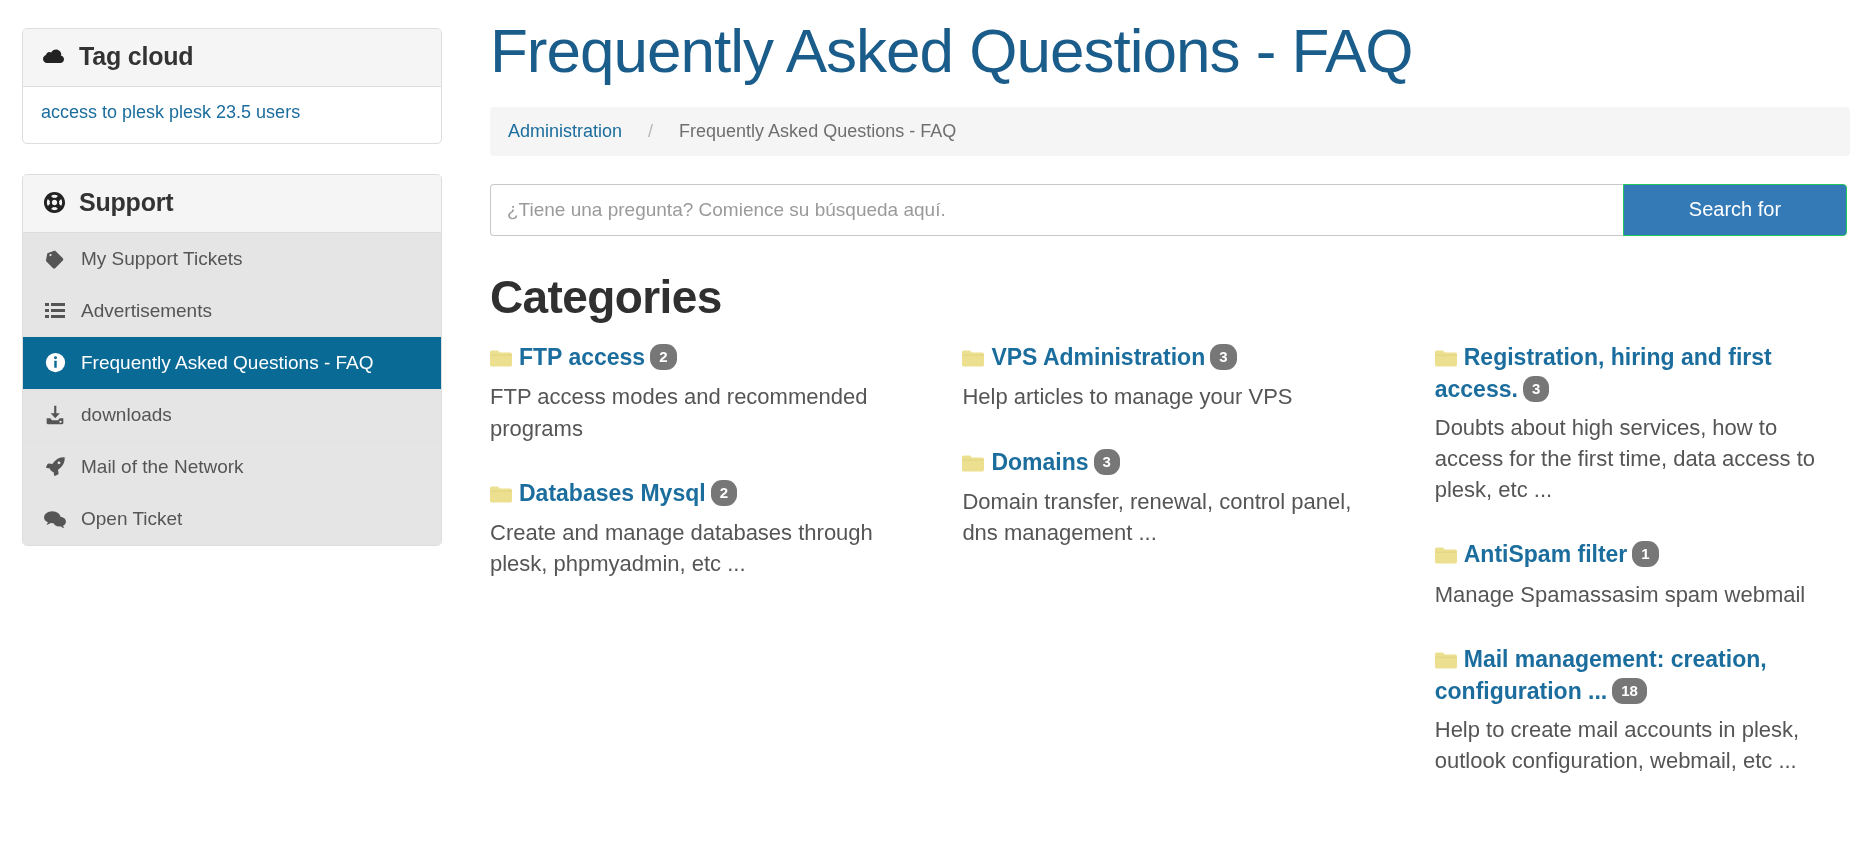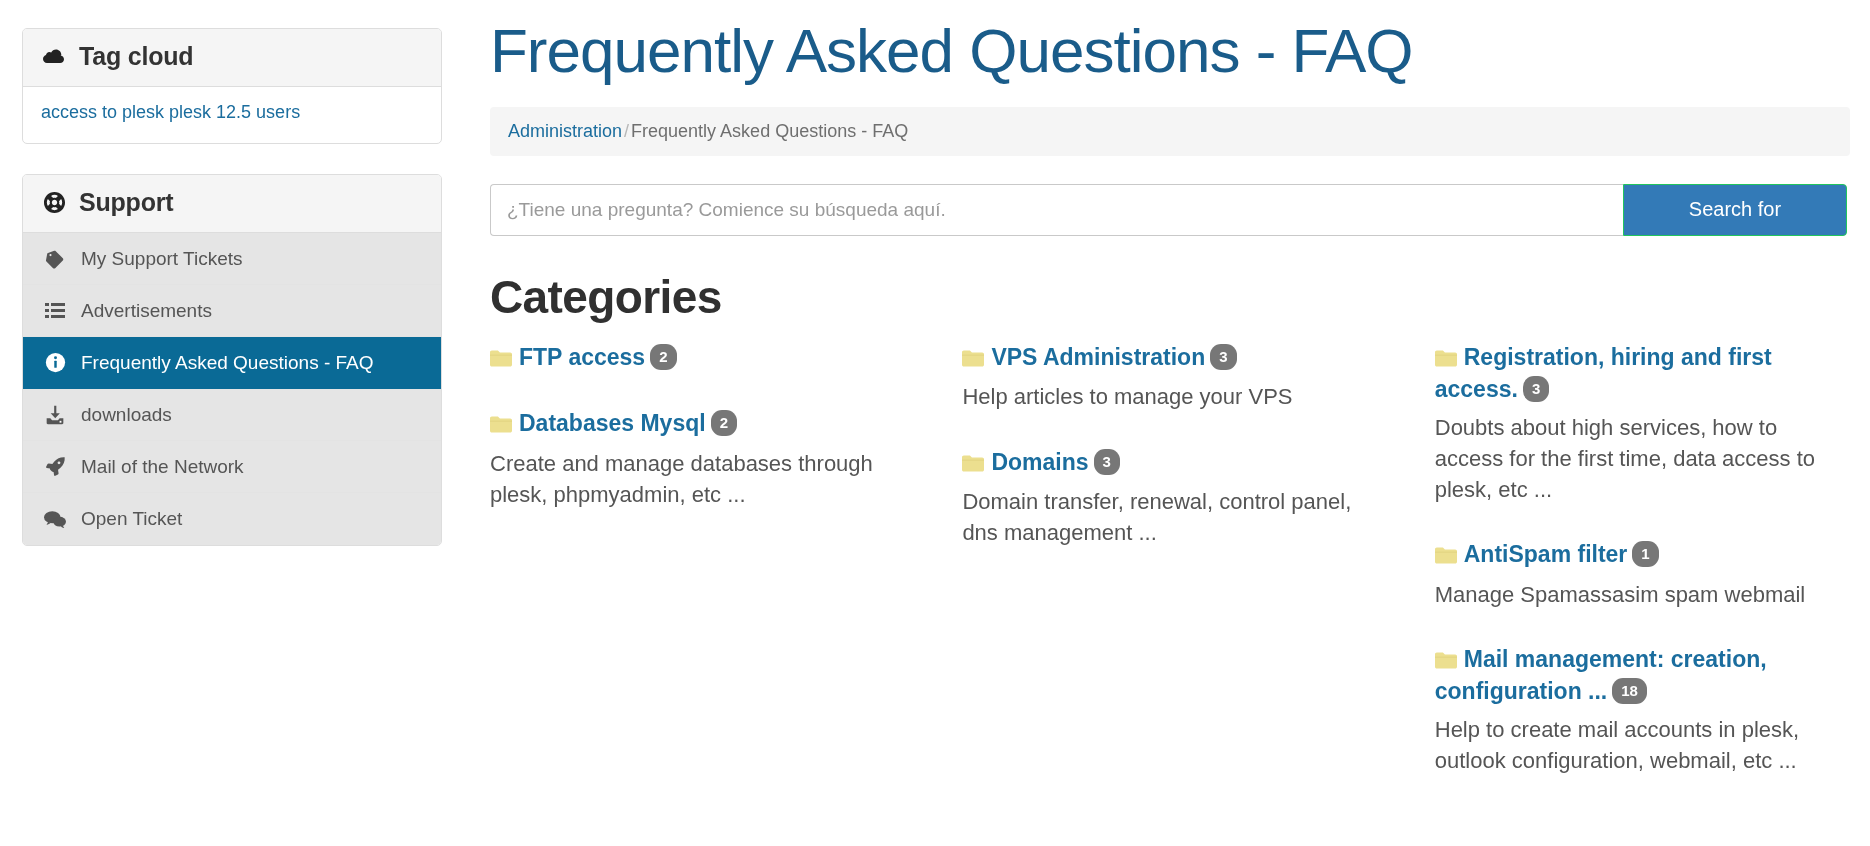--- a/index.html
+++ b/index.html
@@ -105,21 +105,21 @@
     margin: 0 0 22px 0;
     white-space: nowrap;
   }
   .breadcrumb {
     background: #f5f5f5;
     border-radius: 4px;
     padding: 14px 18px;
     font-size: 18px;
     display: flex;
     align-items: center;
-    gap: 2px;
+    gap: 26px;
     margin-bottom: 28px;
   }
   .breadcrumb a {
     color: #1b6d9e;
     text-decoration: none;
     cursor: pointer;
   }
   .breadcrumb .sep { color: #b8b8b8; }
   .breadcrumb .cur { color: #6f6f6f; }
 
@@ -222,21 +222,21 @@
     <div class="panel">
       <div class="panel-head">
         <span class="hicon">
           <svg width="24" height="17" viewBox="0 0 24 17">
               <path fill="currentColor" d="M19.3 7.1c0-.1 0-.3 0-.4 0-2.9-2.4-5.3-5.3-5.3-2.1 0-3.9 1.2-4.8 3-.5-.3-1.1-.5-1.8-.5-1.8 0-3.3 1.4-3.4 3.2C2.5 7.5 1 9.1 1 11.1c0 2.2 1.8 4 4 4h13.2c2.1 0 3.8-1.7 3.8-3.8 0-1.9-1.4-3.5-3.2-3.8-.1 0 .5-.3.5-.4z"></path>
             </svg>
         </span>
         <span class="ptitle">Tag cloud</span>
       </div>
       <div class="tag-body">
-        <a class="tag-link">access to plesk plesk 12.5 users</a>
+        <a class="tag-link">access to plesk plesk 23.5 users</a>
       </div>
     </div>
 
     <div class="panel">
       <div class="panel-head">
         <span class="hicon">
           <svg width="23" height="23" viewBox="0 0 24 24">
               <path fill="currentColor" d="M12 1C5.9 1 1 5.9 1 12s4.9 11 11 11 11-4.9 11-11S18.1 1 12 1zm0 3c1.3 0 2.6.4 3.6 1.1l-2.2 2.2c-.4-.2-.9-.3-1.4-.3s-1 .1-1.4.3L8.4 5.1C9.4 4.4 10.7 4 12 4zM4 12c0-1.3.4-2.6 1.1-3.6l2.2 2.2c-.2.4-.3.9-.3 1.4s.1 1 .3 1.4l-2.2 2.2C4.4 14.6 4 13.3 4 12zm8 8c-1.3 0-2.6-.4-3.6-1.1l2.2-2.2c.4.2.9.3 1.4.3s1-.1 1.4-.3l2.2 2.2c-1 .7-2.3 1.1-3.6 1.1zm0-5.2c-1.5 0-2.8-1.3-2.8-2.8S10.5 9.2 12 9.2s2.8 1.3 2.8 2.8-1.3 2.8-2.8 2.8zm6.9.8l-2.2-2.2c.2-.4.3-.9.3-1.4s-.1-1-.3-1.4l2.2-2.2c.7 1 1.1 2.3 1.1 3.6s-.4 2.6-1.1 3.6z"></path>
             </svg>
         </span>
@@ -338,20 +338,21 @@
       <div class="cat-col">
         <div class="cat-block">
           <div class="cat-title-line">
             <span class="folder-icon">
               <svg width="22" height="17" viewBox="0 0 22 17">
                   <path fill="#ecdf8f" d="M0 2.2C0 1.2.8.4 1.8.4h6.1l2 2h10.3c1 0 1.8.8 1.8 1.8v10.6c0 1-.8 1.8-1.8 1.8H1.8c-1 0-1.8-.8-1.8-1.8V2.2z"></path>
                   <path fill="#e3d481" d="M0 4.6h22v1.1H0z"></path>
                 </svg>
             </span><a class="cat-link">FTP access</a><span class="badge">2</span>
           </div>
+          <p class="cat-desc">FTP access modes and recommended programs</p>
         </div>
 
         <div class="cat-block">
           <div class="cat-title-line">
             <span class="folder-icon">
               <svg width="22" height="17" viewBox="0 0 22 17">
                   <path fill="#ecdf8f" d="M0 2.2C0 1.2.8.4 1.8.4h6.1l2 2h10.3c1 0 1.8.8 1.8 1.8v10.6c0 1-.8 1.8-1.8 1.8H1.8c-1 0-1.8-.8-1.8-1.8V2.2z"></path>
                   <path fill="#e3d481" d="M0 4.6h22v1.1H0z"></path>
                 </svg>
             </span><a class="cat-link">Databases Mysql</a><span class="badge">2</span>

